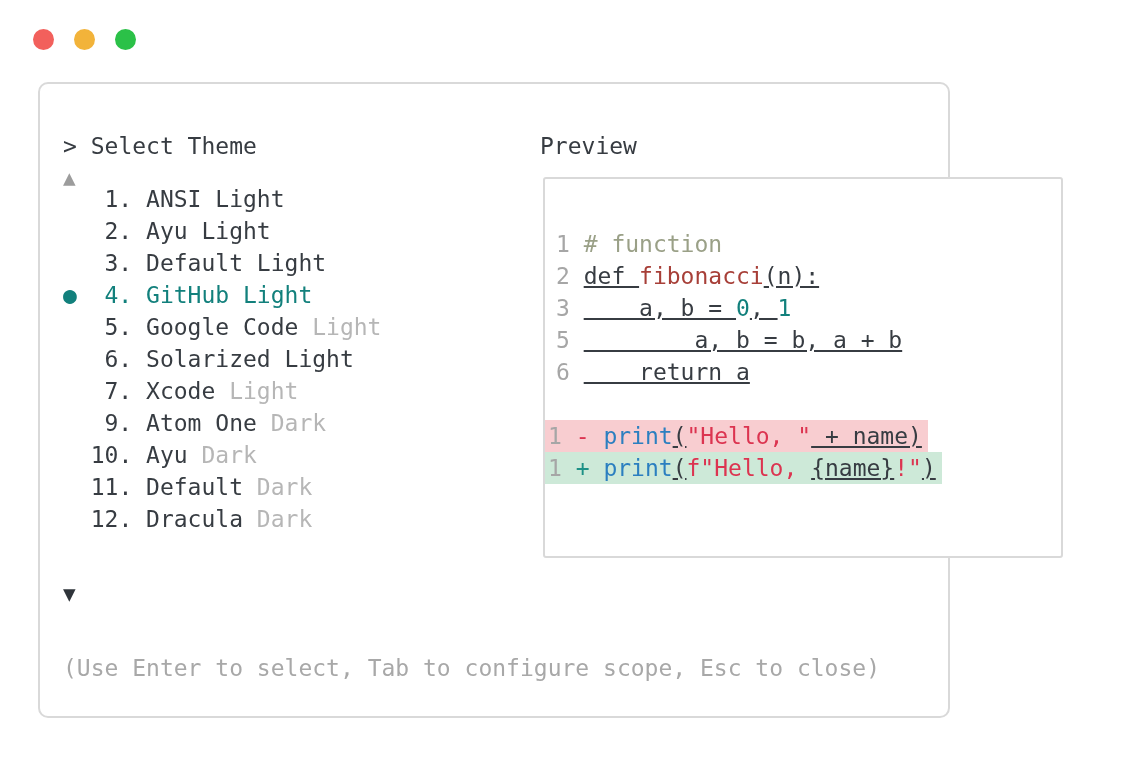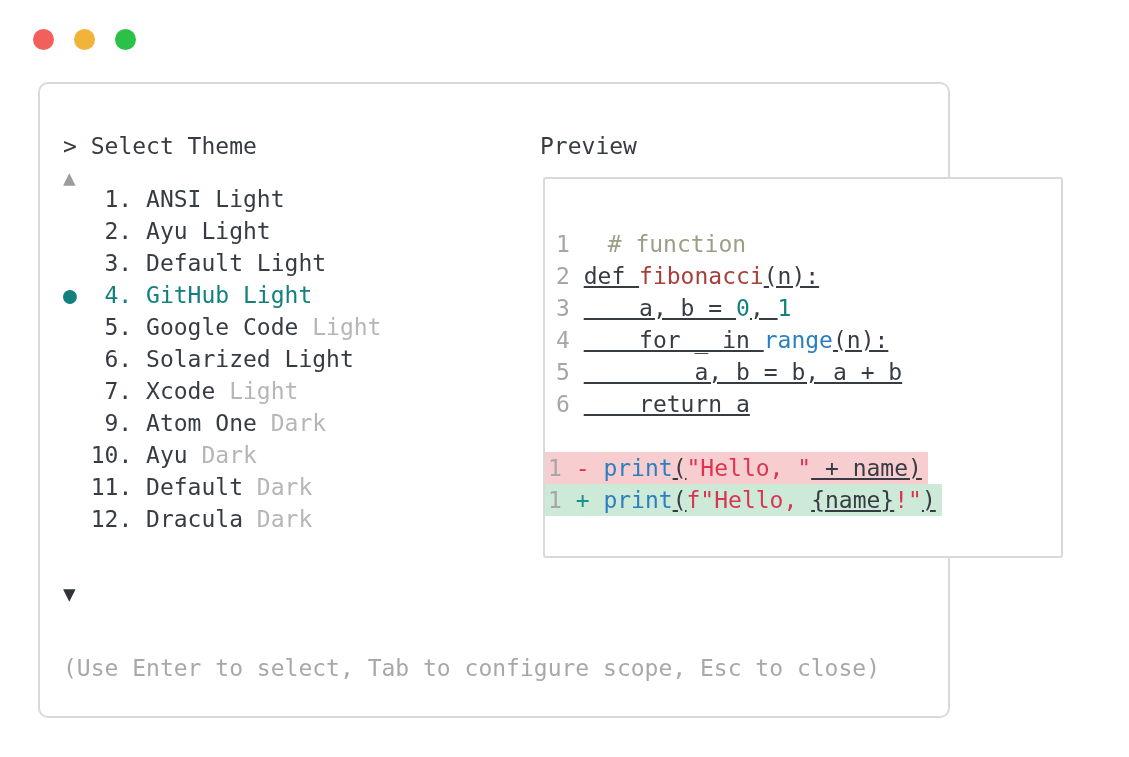--- a/index.html
+++ b/index.html
@@ -50,21 +50,21 @@
                border:2px solid var(--border);border-radius:3px;background:#fff;overflow:hidden;}
   .codeblock{padding:49px 0 0 11px;}
   .code-line{height:32px;line-height:32px;white-space:pre;}
   .linebg{display:inline-block;height:32px;line-height:32px;}
   .code-line.diff .linebg{margin-left:-11px;padding:0 6px 0 3px;}
   .code-line.removed .linebg{background:var(--bg-del);}
   .code-line.added .linebg{background:var(--bg-add);}
   .ln{display:inline-block;width:2ch;color:var(--ln);}
 
   .c-text{color:var(--dark);text-decoration:underline;}
-  .c-comment{color:var(--comment);margin-left:24px;}
+  .c-comment{color:var(--comment);}
   .c-func{color:var(--brick);}
   .c-num{color:var(--teal);}
   .c-builtin{color:var(--blue);}
   .c-str{color:var(--crimson);}
   .c-sign-del{color:var(--crimson);}
   .c-sign-add{color:var(--sign-add);}
 </style>
 </head>
 <body>
 
@@ -92,21 +92,20 @@
     </div>
   <div class="row arrow-down mono">▼</div>
   <div class="row help mono">(Use Enter to select, Tab to configure scope, Esc to close)</div>
 
   <div class="preview-label mono">Preview</div>
   <div class="preview-box mono">
     <div class="codeblock">
         <div class="code-line"><span class="linebg"><span class="ln">1</span><span class="toks"><span class="c-comment"># function</span></span></span></div>
         <div class="code-line"><span class="linebg"><span class="ln">2</span><span class="toks"><span class="c-text">def </span><span class="c-func">fibonacci</span><span class="c-text">(n):</span></span></span></div>
         <div class="code-line"><span class="linebg"><span class="ln">3</span><span class="toks"><span class="c-text">    a, b = </span><span class="c-num">0</span><span class="c-text">, </span><span class="c-num">1</span></span></span></div>
-        <div class="code-line"><span class="linebg"><span class="ln">4</span><span class="toks"><span class="c-text">    for _ in </span><span class="c-builtin">range</span><span class="c-text">(n):</span></span></span></div>
         <div class="code-line"><span class="linebg"><span class="ln">5</span><span class="toks"><span class="c-text">        a, b = b, a + b</span></span></span></div>
         <div class="code-line"><span class="linebg"><span class="ln">6</span><span class="toks"><span class="c-text">    return a</span></span></span></div>
         <div class="code-line"><span class="linebg"><span class="ln"></span><span class="toks"></span></span></div>
         <div class="code-line diff removed"><span class="linebg"><span class="ln">1</span><span class="toks"><span class="c-sign-del">- </span><span class="c-builtin">print</span><span class="c-text">(</span><span class="c-str">"Hello, "</span><span class="c-text"> + name)</span></span></span></div>
         <div class="code-line diff added"><span class="linebg"><span class="ln">1</span><span class="toks"><span class="c-sign-add">+ </span><span class="c-builtin">print</span><span class="c-text">(</span><span class="c-str">f"Hello, </span><span class="c-text">{name}</span><span class="c-str">!"</span><span class="c-text">)</span></span></span></div>
       </div>
   </div>
 </div>
 
 </body></html>

